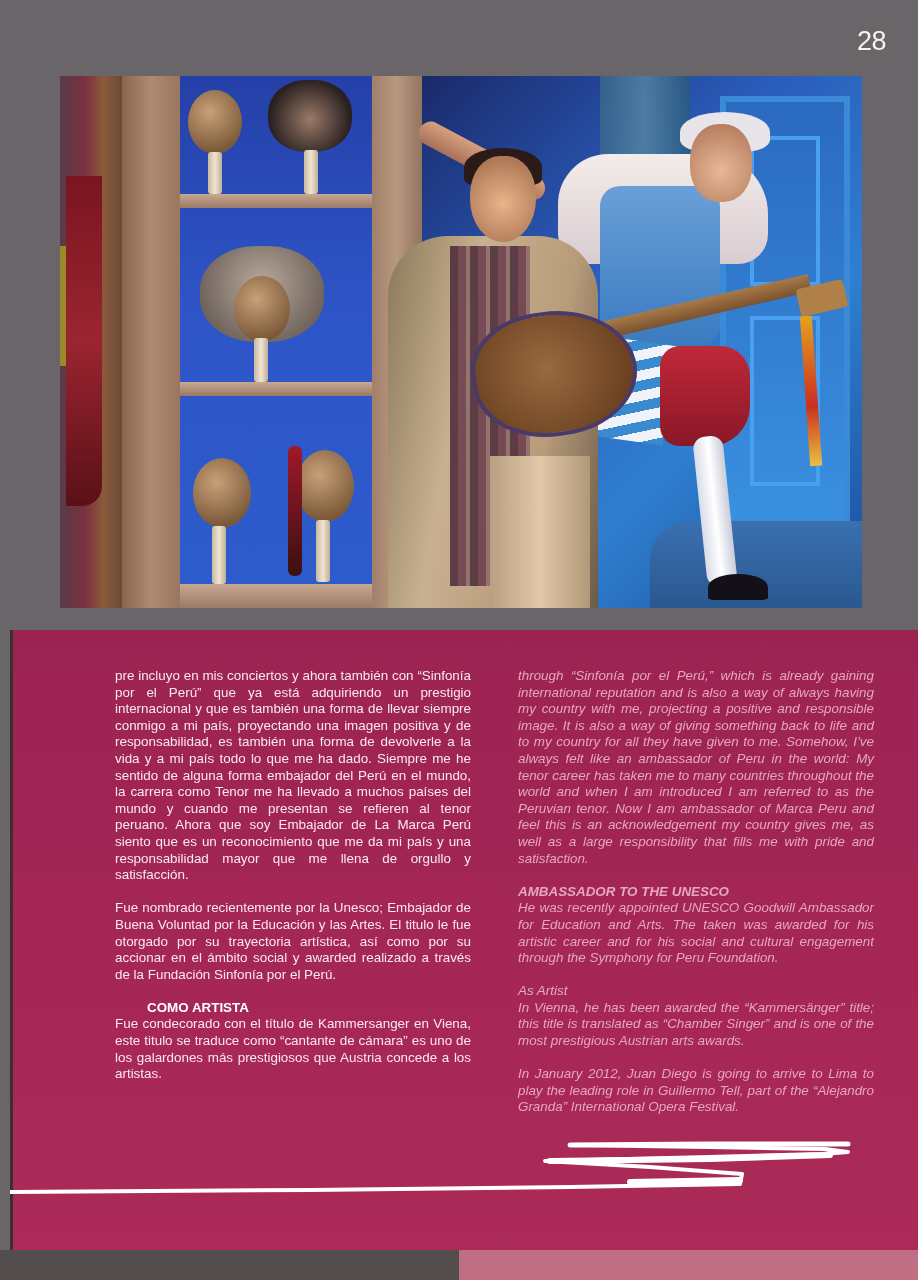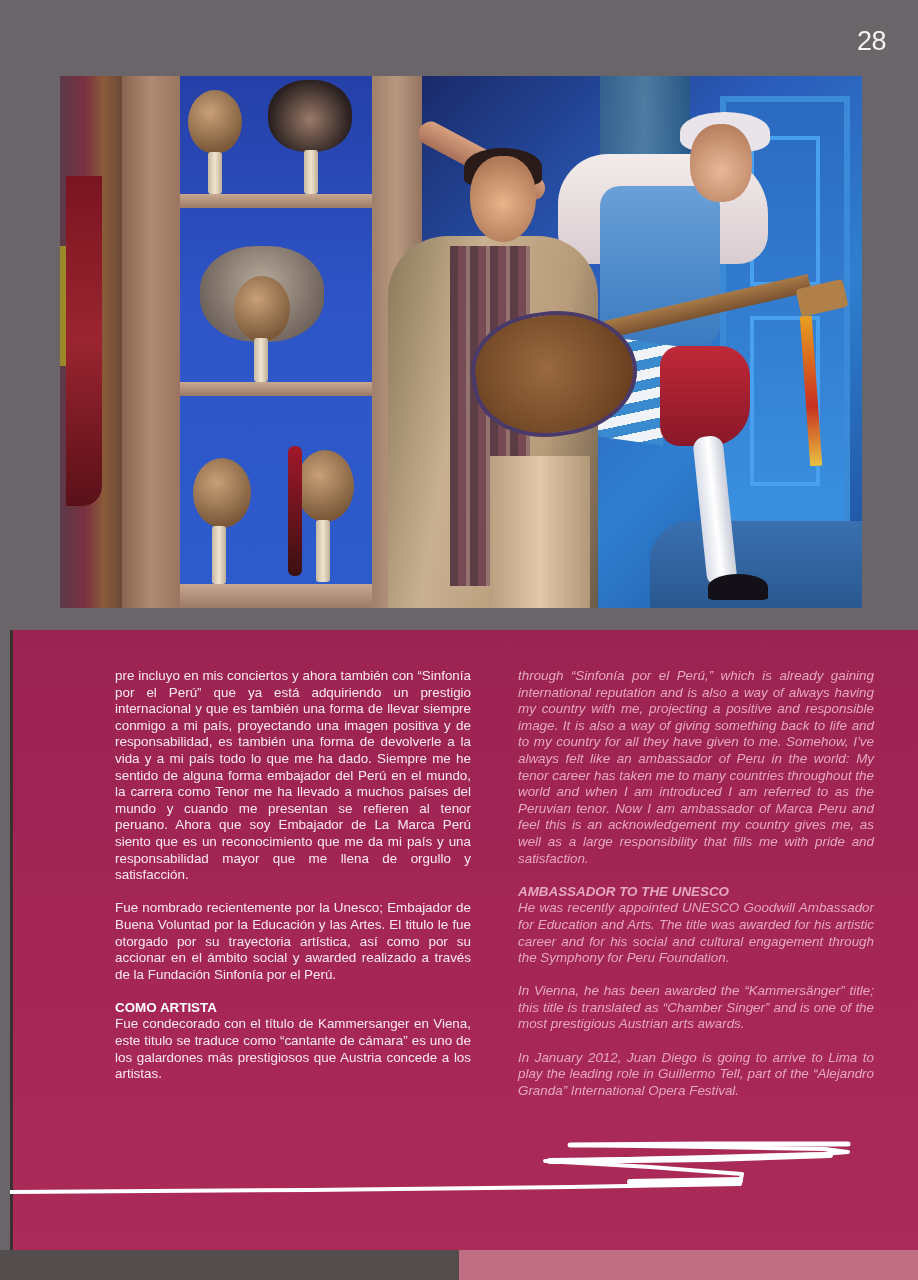--- a/index.html
+++ b/index.html
@@ -106,21 +106,21 @@
     top: 38px;
     width: 356px;
     font-size: 13.4px;
     line-height: 16.6px;
     text-align: justify;
   }
   .col-es { left: 105px; color: #fbe8ef; }
   .col-en { left: 484px; color: #e6a7c0; font-style: italic; margin-left: 24px; }
   .col p { margin-bottom: 16.6px; }
   .heading { font-weight: bold; text-transform: none; }
-  .col-es .heading { color: #ffffff; font-style: normal; }
+  .col-es .heading { color: #ffffff; font-style: normal; margin-left: 32px; }
   .col-en .heading { color: #e6a7c0; font-style: italic; }
   .subhead-en { display:block; }
 
   .scribble { position: absolute; left: 0; top: 500px; width: 918px; height: 80px; }
 
   
   .footer-left {
     position: absolute; left: 0; top: 1250px; width: 459px; height: 30px;
     background: #534d4d;
   }
@@ -198,23 +198,24 @@
     <div>
       <div class="heading">COMO ARTISTA</div>
       <p>Fue condecorado con  el título de Kammersanger en Viena, este titulo  se traduce como “cantante de cámara” es uno de los galardones más prestigiosos que Austria concede a los artistas.</p>
     </div>
   </div>
 
   <div class="col col-en">
     <p>through “Sinfonía por el Perú,” which is already gaining international reputation and is also a way of always having my country with me, projecting a positive and responsible image. It is also a way of giving something back to life and to my country for all they have given to me. Somehow, I’ve always felt like an ambassador of Peru in the world: My tenor career has taken me to many countries throughout the world and when I am introduced I am referred to as the Peruvian tenor. Now I am ambassador of Marca Peru and feel this is an acknowledgement my country gives me, as well as a large responsibility that fills me with pride and satisfaction.</p>
     <div>
       <div class="heading">AMBASSADOR TO THE UNESCO</div>
-      <p>He was recently appointed UNESCO Goodwill Ambassador for Education and Arts. The title was awarded for his artistic career and for his social and cultural engagement through the Symphony for Peru Foundation.</p>
+      <p>He was recently appointed UNESCO Goodwill Ambassador for Education and Arts. The taken was awarded for his artistic career and for his social and cultural engagement through the Symphony for Peru Foundation.</p>
     </div>
     <div>
+      <div class="subhead-en">As Artist</div>
       <p>In Vienna, he has been awarded the “Kammersänger” title; this title is translated as “Chamber Singer” and is one of the most prestigious Austrian arts awards.</p>
     </div>
     <p>In January 2012, Juan Diego is going to arrive to Lima to play the leading role in Guillermo Tell, part of the “Alejandro Granda” International Opera Festival.</p>
   </div>
 
   <svg class="scribble" viewBox="0 0 918 80" preserveAspectRatio="none">
     <path d="M0 62 L300 60 L560 57 L730 54 L732 44 L640 37 L535 31 L700 27 L812 24 L838 22 L815 19 L700 17 L560 15" fill="none" stroke="#ffffff" stroke-width="4" stroke-linejoin="round" stroke-linecap="round"></path>
     <path d="M540 31 L700 29 L820 25" fill="none" stroke="#ffffff" stroke-width="6" stroke-linecap="round"></path>
     <path d="M560 15 L700 14 L838 14" fill="none" stroke="#ffffff" stroke-width="5" stroke-linecap="round"></path>
     <path d="M620 52 L730 50" fill="none" stroke="#ffffff" stroke-width="6" stroke-linecap="round"></path>

